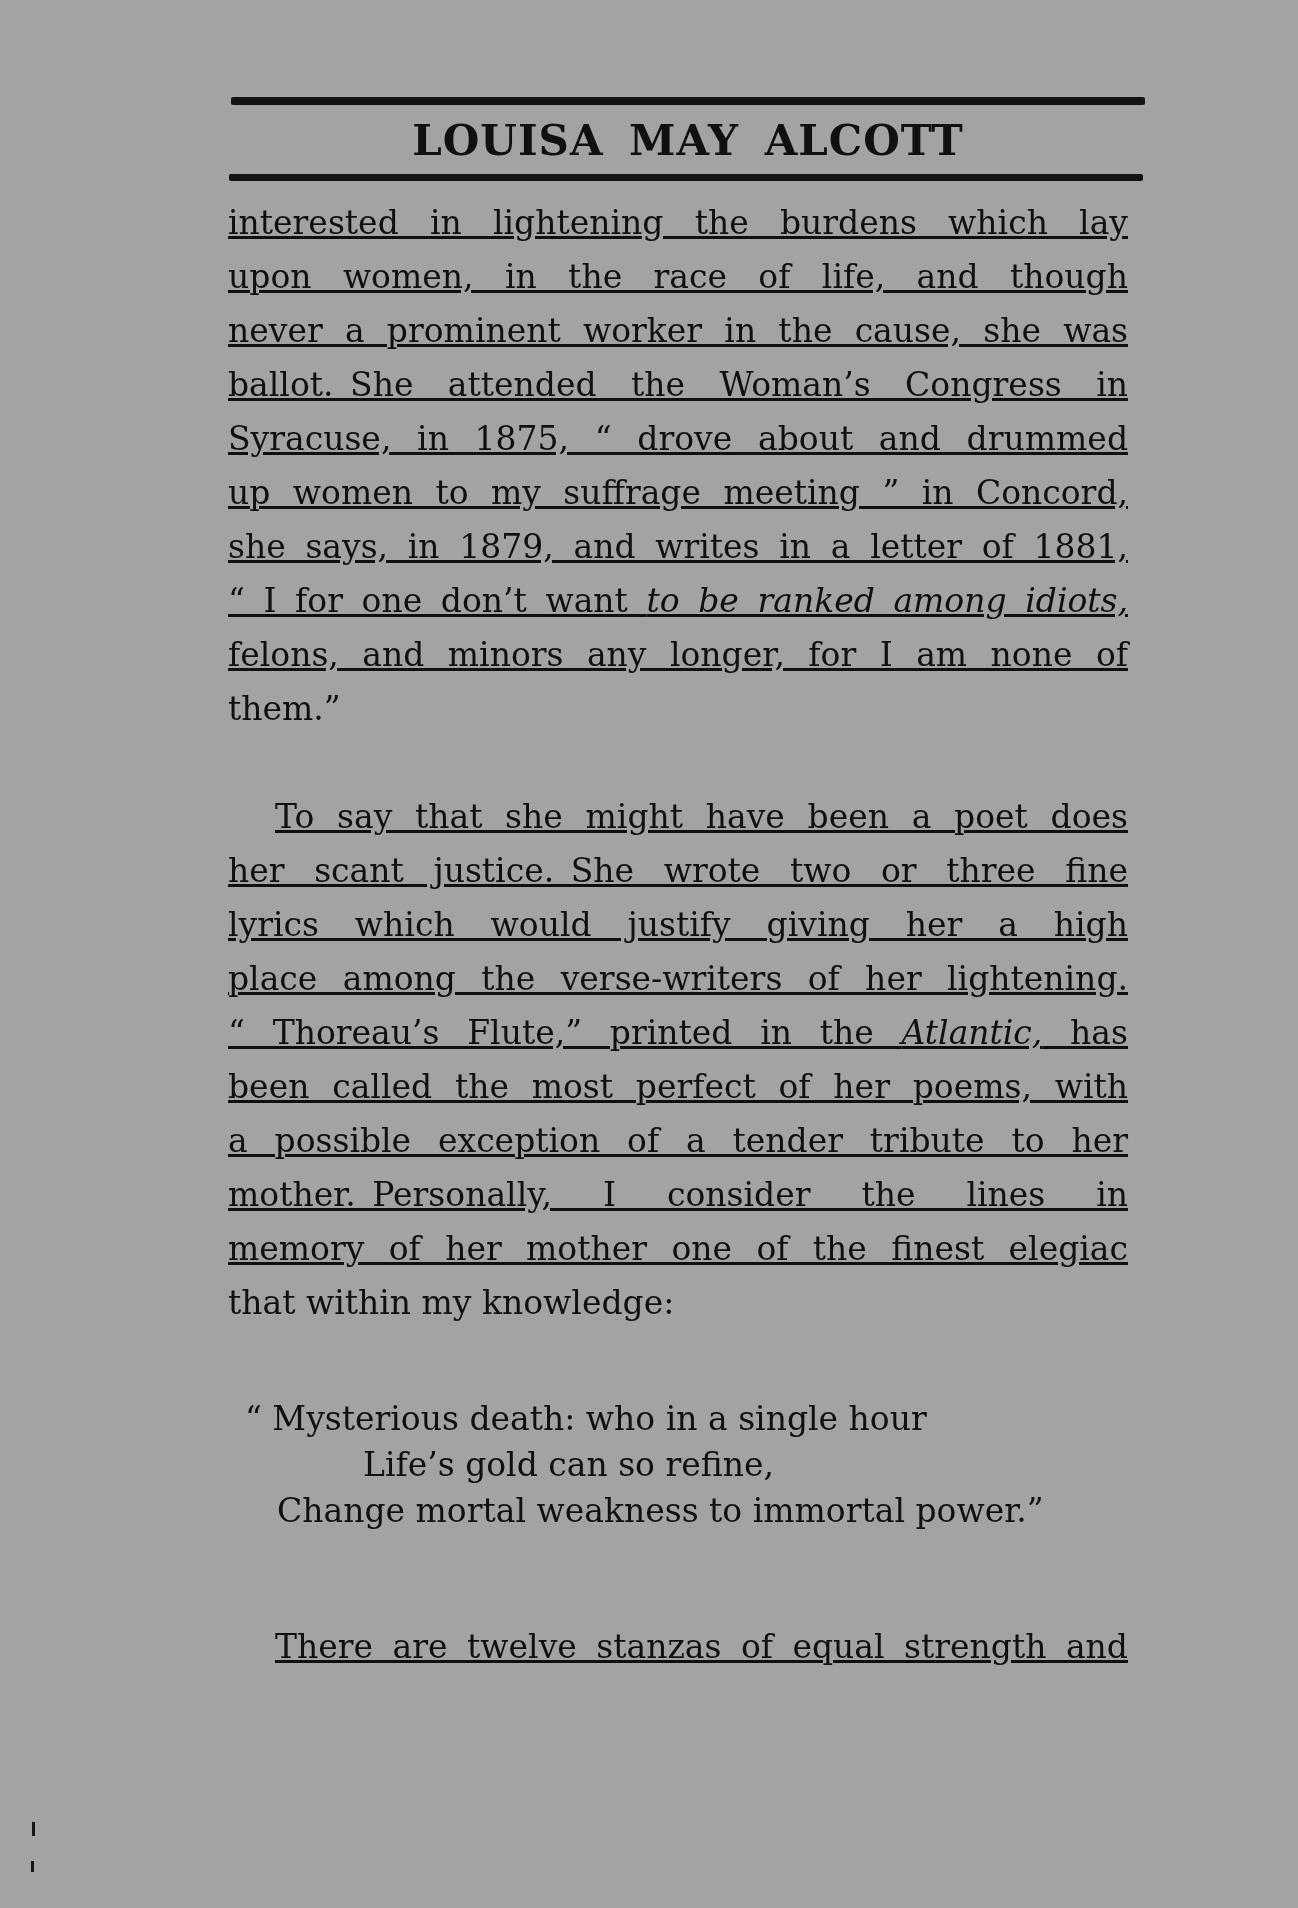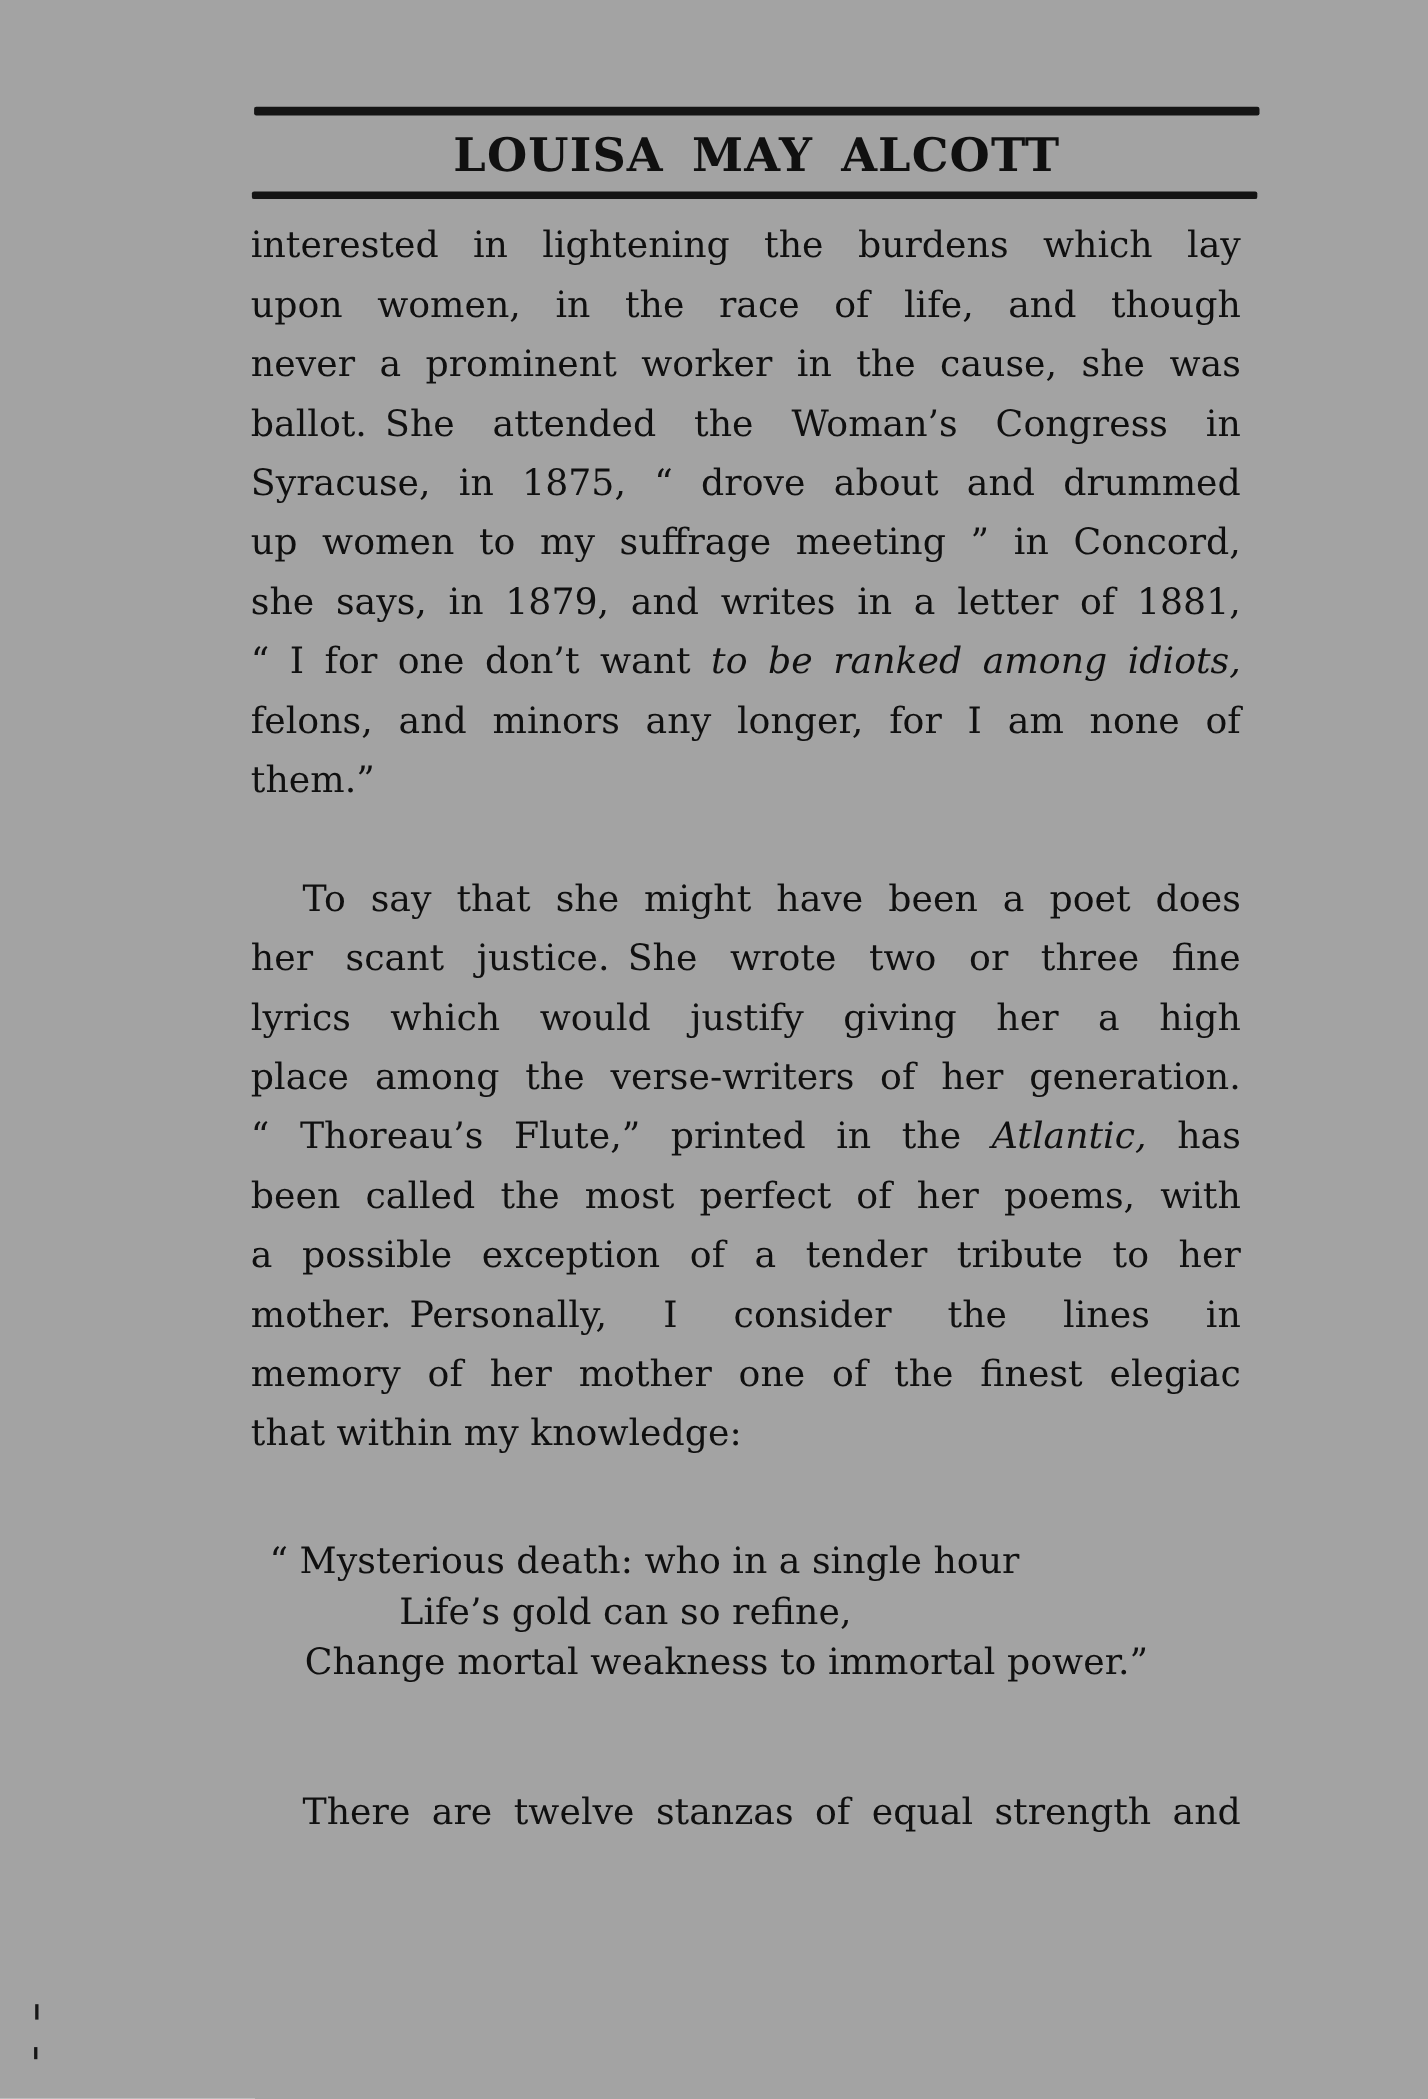--- a/index.html
+++ b/index.html
@@ -45,20 +45,21 @@
   .para-2 { top: 790px; }
   .para-3 { top: 1620px; }
   .line {
     line-height: 54px;
     white-space: nowrap;
   }
   .line.j {
     text-align: justify;
     text-align-last: justify;
     white-space: normal;
+    text-decoration: underline;
   }
   .poem { top: 1396px; }
   .poem .line { line-height: 46px; }
   .page-number {
     position: absolute;
     left: 228px; top: 1688px; width: 900px;
     text-align: center;
     font-size: 40px;
     line-height: 52px;
     letter-spacing: 2px;
@@ -93,21 +94,21 @@
       <div class="line j"><span>she says, in 1879, and writes in a letter of 1881,</span></div>
       <div class="line j"><span>“ I for one don’t want </span><i>to be ranked among idiots,</i></div>
       <div class="line j"><span>felons, and minors any longer, for I am none of</span></div>
       <div class="line"><span>them.”</span></div>
     </div>
 
   <div class="text-col para-2">
       <div class="line j" style="text-indent: 47px;"><span>To say that she might have been a poet does</span></div>
       <div class="line j"><span>her scant justice. She wrote two or three fine</span></div>
       <div class="line j"><span>lyrics which would justify giving her a high</span></div>
-      <div class="line j"><span>place among the verse-writers of her generation.</span></div>
+      <div class="line j"><span>place among the verse-writers of her lightening.</span></div>
       <div class="line j"><span>“ Thoreau’s Flute,” printed in the </span><i>Atlantic,</i><span> has</span></div>
       <div class="line j"><span>been called the most perfect of her poems, with</span></div>
       <div class="line j"><span>a possible exception of a tender tribute to her</span></div>
       <div class="line j"><span>mother. Personally, I consider the lines in</span></div>
       <div class="line j"><span>memory of her mother one of the finest elegiac</span></div>
       <div class="line"><span>that within my knowledge:</span></div>
     </div>
 
   <div class="text-col poem">
       <div class="line" style="text-indent: 17px;"><span>“ Mysterious death: who in a single hour</span></div>

